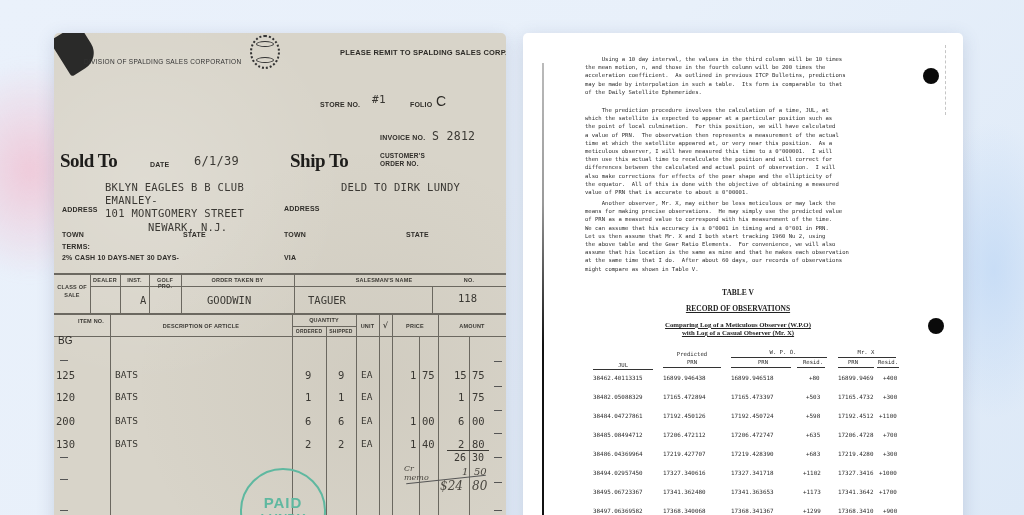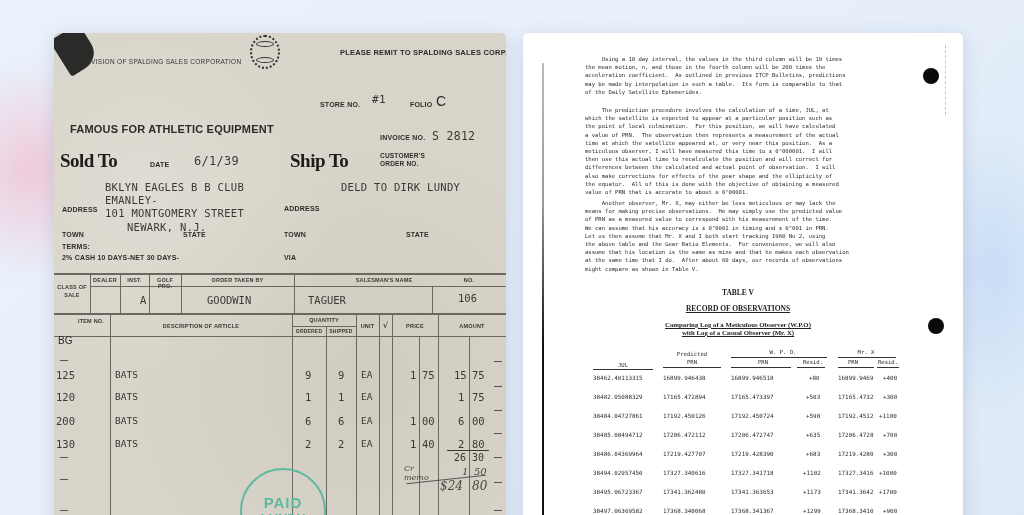--- a/index.html
+++ b/index.html
@@ -106,35 +106,34 @@
       <span></span>
       <span></span>
     </div>
   <div class="inv-abs remit">PLEASE REMIT TO SPALDING SALES CORP.</div>
 
   <div class="inv-abs lbl" style="left:266px;top:68px;">STORE NO.</div>
   <div class="inv-abs typed" style="left:318px;top:60px;font-size:11px;">#1</div>
   <div class="inv-abs lbl" style="left:356px;top:68px;">FOLIO</div>
   <div class="inv-abs" style="left:382px;top:60px;font-size:14px;">C</div>
 
-  <div class="inv-abs famous">FAMOUS FOR ATHLETIC EQUIPMENT</div>
   <div class="inv-abs lbl" style="left:326px;top:101px;">INVOICE NO.</div>
   <div class="inv-abs typed" style="left:378px;top:96px;font-size:11.5px;">S 2812</div>
 
   <div class="inv-abs big-serif" style="left:6px;top:117px;">Sold To</div>
   <div class="inv-abs lbl" style="left:96px;top:128px;">DATE</div>
   <div class="inv-abs typed" style="left:140px;top:121px;font-size:12px;">6/1/39</div>
   <div class="inv-abs big-serif" style="left:236px;top:117px;">Ship To</div>
   <div class="inv-abs lbl" style="left:326px;top:119px;font-size:6.5px;">CUSTOMER'S</div>
   <div class="inv-abs lbl" style="left:326px;top:127px;font-size:6.5px;">ORDER NO.</div>
 
   <div class="inv-abs typed" style="left:51px;top:148px;">BKLYN EAGLES B B CLUB</div>
   <div class="inv-abs typed" style="left:51px;top:161px;">EMANLEY-</div>
   <div class="inv-abs typed" style="left:51px;top:174px;">101 MONTGOMERY STREET</div>
-  <div class="inv-abs typed" style="left:37px;top:188px;padding-left:36px;">NEWARK, N.J.</div>
+  <div class="inv-abs typed" style="left:58px;top:188px;padding-left:36px;">NEWARK, N.J.</div>
   <div class="inv-abs typed" style="left:287px;top:148px;">DELD TO DIRK LUNDY</div>
 
   <div class="inv-abs lbl" style="left:8px;top:173px;">ADDRESS</div>
   <div class="inv-abs lbl" style="left:230px;top:172px;">ADDRESS</div>
   <div class="inv-abs lbl" style="left:8px;top:198px;">TOWN</div>
   <div class="inv-abs lbl" style="left:129px;top:198px;">STATE</div>
   <div class="inv-abs lbl" style="left:230px;top:198px;">TOWN</div>
   <div class="inv-abs lbl" style="left:352px;top:198px;">STATE</div>
   <div class="inv-abs lbl" style="left:8px;top:210px;">TERMS:</div>
   <div class="inv-abs lbl" style="left:8px;top:221px;">2% CASH 10 DAYS-NET 30 DAYS-</div>
@@ -153,21 +152,21 @@
   <div class="th" style="left:2px;top:250px;width:32px;line-height:8px;">CLASS OF SALE</div>
   <div class="th" style="left:36px;top:244px;width:30px;">DEALER</div>
   <div class="th" style="left:66px;top:244px;width:29px;">INST.</div>
   <div class="th" style="left:95px;top:244px;width:32px;">GOLF PRO.</div>
   <div class="th" style="left:127px;top:244px;width:113px;">ORDER TAKEN BY</div>
   <div class="th" style="left:240px;top:244px;width:180px;">SALESMAN'S NAME</div>
   <div class="th" style="left:378px;top:244px;width:74px;">NO.</div>
   <div class="cell" style="left:86px;top:261px;">A</div>
   <div class="cell" style="left:153px;top:261px;">GOODWIN</div>
   <div class="cell" style="left:254px;top:261px;">TAGUER</div>
-  <div class="cell" style="left:404px;top:259px;">106</div>
+  <div class="cell" style="left:404px;top:259px;">118</div>
 
   <div class="hl" style="left:0;right:0;top:303px;"></div>
   <div class="hl" style="left:238px;width:64px;top:293px;"></div>
   <div class="vl" style="left:56px;top:281px;height:222px;"></div>
   <div class="vl" style="left:238px;top:281px;height:222px;"></div>
   <div class="vl" style="left:272px;top:293px;height:210px;"></div>
   <div class="vl" style="left:302px;top:281px;height:222px;"></div>
   <div class="vl" style="left:325px;top:281px;height:222px;"></div>
   <div class="vl" style="left:338px;top:281px;height:222px;"></div>
   <div class="vl" style="left:365px;top:303px;height:200px;"></div>

